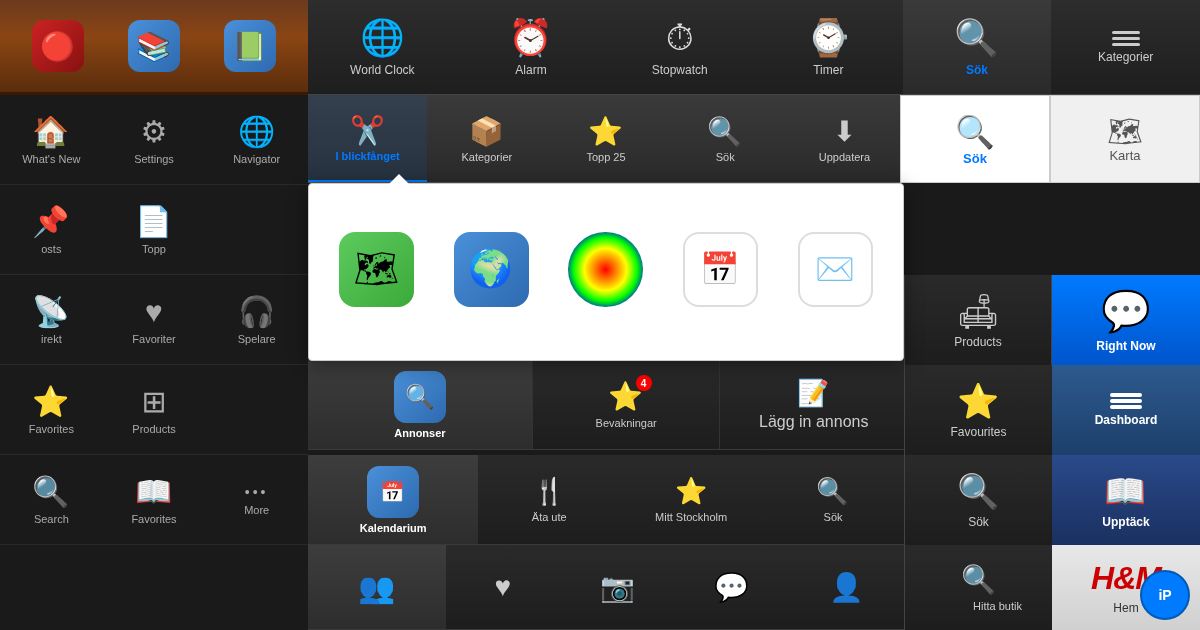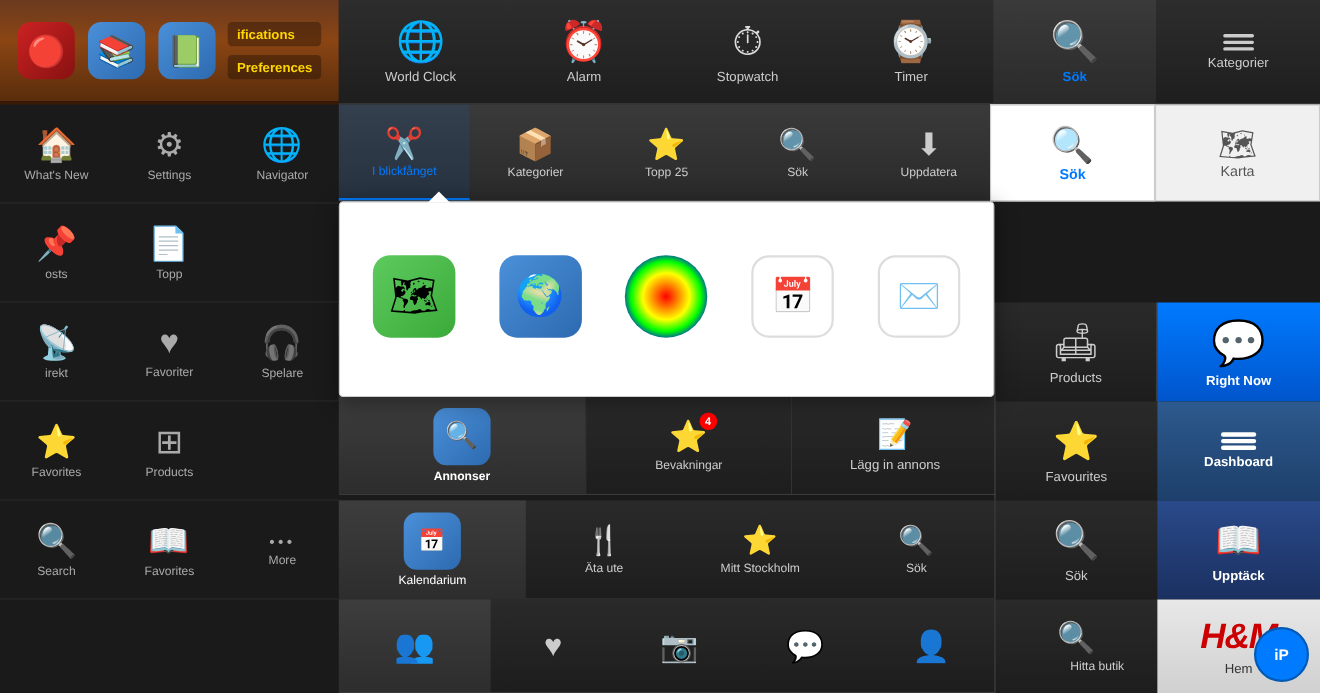--- a/index.html
+++ b/index.html
@@ -438,24 +438,20 @@
     <div style="display:flex;align-items:center;justify-content:space-around;width:100%;padding:0 10px;">
       <div style="background:linear-gradient(135deg,#cc2222,#881111);border-radius:12px;width:52px;height:52px;display:flex;align-items:center;justify-content:center;">
         <span style="font-size:28px;">🔴</span>
       </div>
       <div style="background:linear-gradient(135deg,#4a90d9,#2d6ab0);border-radius:12px;width:52px;height:52px;display:flex;align-items:center;justify-content:center;">
         <span style="font-size:28px;">📚</span>
       </div>
       <div style="background:linear-gradient(135deg,#4a90d9,#2d6ab0);border-radius:12px;width:52px;height:52px;display:flex;align-items:center;justify-content:center;">
         <span style="font-size:28px;">📗</span>
       </div>
-      <div style="display:flex;flex-direction:column;gap:8px;">
-        <div class="shelf-btn">ifications</div>
-        <div class="shelf-btn">Preferences</div>
-      </div>
     </div>
   </div>
 
   <div class="left-row">
     <div class="left-cell">
       <div class="left-cell-icon">🏠</div>
       <div class="left-cell-label">What's New</div>
     </div>
     <div class="left-cell">
       <div class="left-cell-icon">⚙</div>
@@ -551,21 +547,21 @@
       <span style="display:block;width:28px;height:3px;background:#ccc;border-radius:2px;"></span>
       <span style="display:block;width:28px;height:3px;background:#ccc;border-radius:2px;"></span>
     </div>
     <div class="top-bar-label">Kategorier</div>
   </div>
 </div>
 
 <div class="cat-bar">
   <div class="cat-item i-blickfanget-highlight">
     <div style="font-size:28px;color:#007AFF;margin-bottom:3px;">✂️</div>
-    <div class="cat-label" style="color:#007AFF;font-weight:normal;">I blickfånget</div>
+    <div class="cat-label" style="color:#007AFF;font-weight:bold;">I blickfånget</div>
   </div>
   <div class="cat-item">
     <div class="cat-icon">📦</div>
     <div class="cat-label">Kategorier</div>
   </div>
   <div class="cat-item">
     <div class="cat-icon">⭐</div>
     <div class="cat-label">Topp 25</div>
   </div>
   <div class="cat-item">
@@ -659,42 +655,42 @@
   </div>
   <div class="annonser-row-cell">
     <div style="position:relative;font-size:28px;color:#ccc;">
       ⭐
       <span style="position:absolute;top:-5px;right:-8px;background:red;color:white;border-radius:50%;width:16px;height:16px;font-size:10px;display:flex;align-items:center;justify-content:center;font-weight:bold;">4</span>
     </div>
     <div style="color:#ccc;font-size:11px;margin-top:4px;">Bevakningar</div>
   </div>
   <div class="annonser-row-cell">
     <div style="font-size:26px;color:#ccc;">📝</div>
-    <div style="color:#ccc;font-size:12px;margin-top:4px;text-align:right;">Lägg in annons</div>
+    <div style="color:#ccc;font-size:16px;margin-top:4px;text-align:right;">Lägg in annons</div>
   </div>
 </div>
 
 <div class="dashboard-cell">
   <div style="font-size:34px;color:white;margin-bottom:4px;display:flex;flex-direction:column;gap:2px;align-items:center;">
     <span style="display:block;width:32px;height:4px;background:white;border-radius:2px;"></span>
     <span style="display:block;width:32px;height:4px;background:white;border-radius:2px;"></span>
     <span style="display:block;width:32px;height:4px;background:white;border-radius:2px;"></span>
   </div>
   <div style="color:white;font-size:12px;font-weight:bold;">Dashboard</div>
 </div>
 
 <div class="favourites-cell">
   <div style="font-size:34px;color:#ccc;margin-bottom:4px;">⭐</div>
   <div style="color:#ccc;font-size:12px;">Favourites</div>
 </div>
 
 <div style="position:absolute;top:455px;left:308px;width:596px;height:90px;background:linear-gradient(180deg,#2a2a2a 0%,#1d1d1d 100%);display:flex;border-bottom:1px solid #3a3a3a;z-index:20;">
   <div style="flex:1.2;display:flex;flex-direction:column;align-items:center;justify-content:center;background:linear-gradient(180deg,#3d3d3d 0%,#2d2d2d 100%);">
     <div class="kalendarium-icon">📅</div>
-    <div style="color:white;font-size:11px;font-weight:normal;margin-top:4px;">Kalendarium</div>
+    <div style="color:white;font-size:11px;font-weight:bold;margin-top:4px;">Kalendarium</div>
   </div>
   <div style="flex:1;display:flex;flex-direction:column;align-items:center;justify-content:center;">
     <div style="font-size:26px;color:#ccc;margin-bottom:4px;">🍴</div>
     <div style="color:#ccc;font-size:11px;">Äta ute</div>
   </div>
   <div style="flex:1;display:flex;flex-direction:column;align-items:center;justify-content:center;">
     <div style="font-size:26px;color:#ccc;margin-bottom:4px;">⭐</div>
     <div style="color:#ccc;font-size:11px;">Mitt Stockholm</div>
   </div>
   <div style="flex:1;display:flex;flex-direction:column;align-items:center;justify-content:center;">

